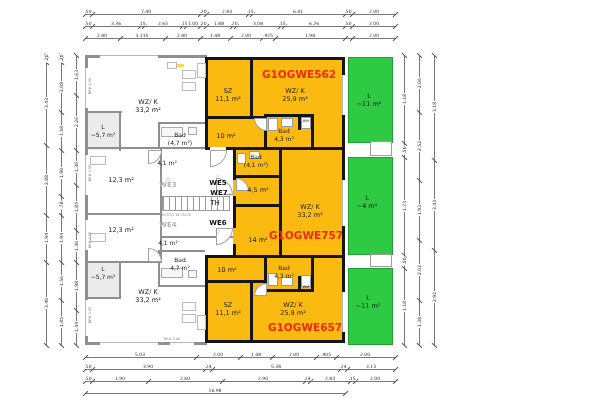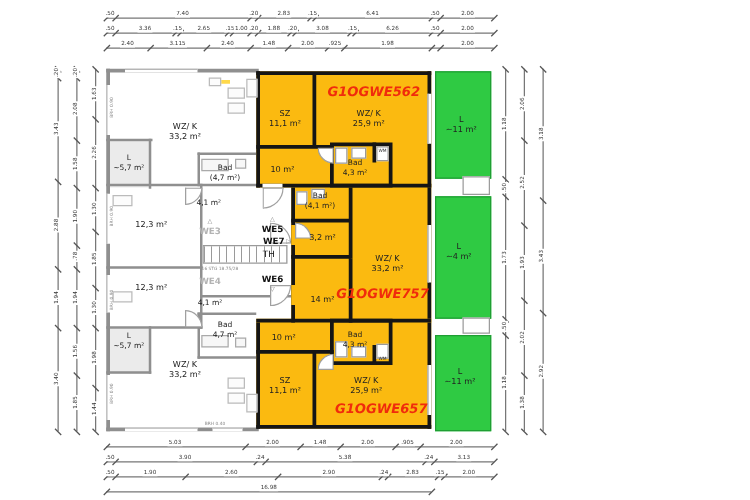--- a/index.html
+++ b/index.html
@@ -22,21 +22,21 @@
   .wf{position:absolute;background:#fff;border:1px solid #999;box-sizing:border-box;}
   .wfl{position:absolute;background:#f7f7f7;border:1px solid #aaa;box-sizing:border-box;}
   .fur{position:absolute;background:#fcfcfc;border:1px solid #bbb;box-sizing:border-box;}
   .notch{position:absolute;background:#fff;border:1px solid #9c9c9c;box-sizing:border-box;}
   .stairs{position:absolute;background:#fff repeating-linear-gradient(90deg,#9a9a9a 0 1px,transparent 1px 6px);
           border:1px solid #9a9a9a;box-sizing:border-box;}
   
   .label{position:absolute;transform:translate(-50%,-50%);text-align:center;color:#222;
          font-size:6.5px;line-height:1.3;white-space:nowrap;}
   .label.small{font-size:6px;}
-  .label.code{font-size:10.5px;font-weight:bold;color:var(--red,#f02b0c);font-style:italic;}
+  .label.code{font-size:10.5px;font-weight:bold;color:var(--red,#f02b0c);}
   .label.core{font-size:7px;font-weight:bold;color:#111;}
   .label.core.plain{font-weight:normal;}
   .label.core.gray{color:#b3b3b3;}
   .label.tri{font-size:5px;color:#8a8a8a;}
   .label.brh{font-size:3.5px;color:#888;transform:translate(-50%,-50%) rotate(-90deg);}
   .label.tinygray{font-size:3.5px;color:#888;}
   .label.tinydark{font-size:3.5px;color:#333;}
   
   .dline{position:absolute;background:#777;}
   .tick{position:absolute;width:1px;height:7px;background:#555;transform:rotate(45deg);}
@@ -263,21 +263,21 @@
         <div>WM</div>
       </div>
       <div class="label room" style="left: 226px; top: 136px;">
         <div>10 m²</div>
       </div>
       <div class="label small" style="left: 256px; top: 161px;">
         <div>Bad</div>
         <div>(4,1 m²)</div>
       </div>
       <div class="label room" style="left: 258px; top: 190px;">
-        <div>3,2 m²</div>
+        <div>4,5 m²</div>
       </div>
       <div class="label room" style="left: 310px; top: 211px;">
         <div>WZ/ K</div>
         <div>33,2 m²</div>
       </div>
       <div class="label code" style="left: 306px; top: 236px;">
         <div>G1OGWE757</div>
       </div>
       <div class="label room" style="left: 258px; top: 240px;">
         <div>14 m²</div>

